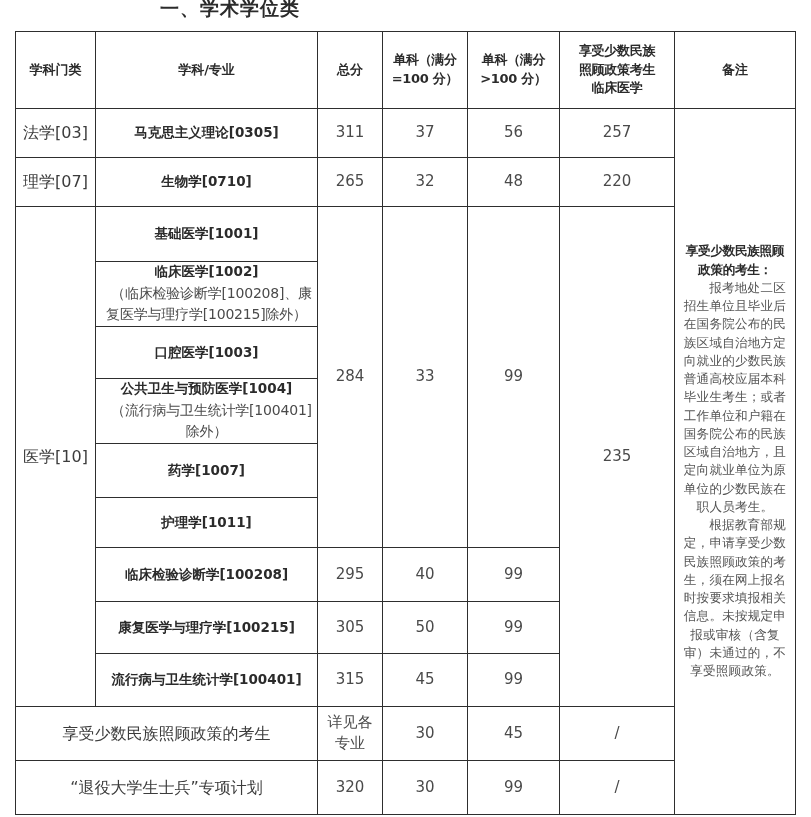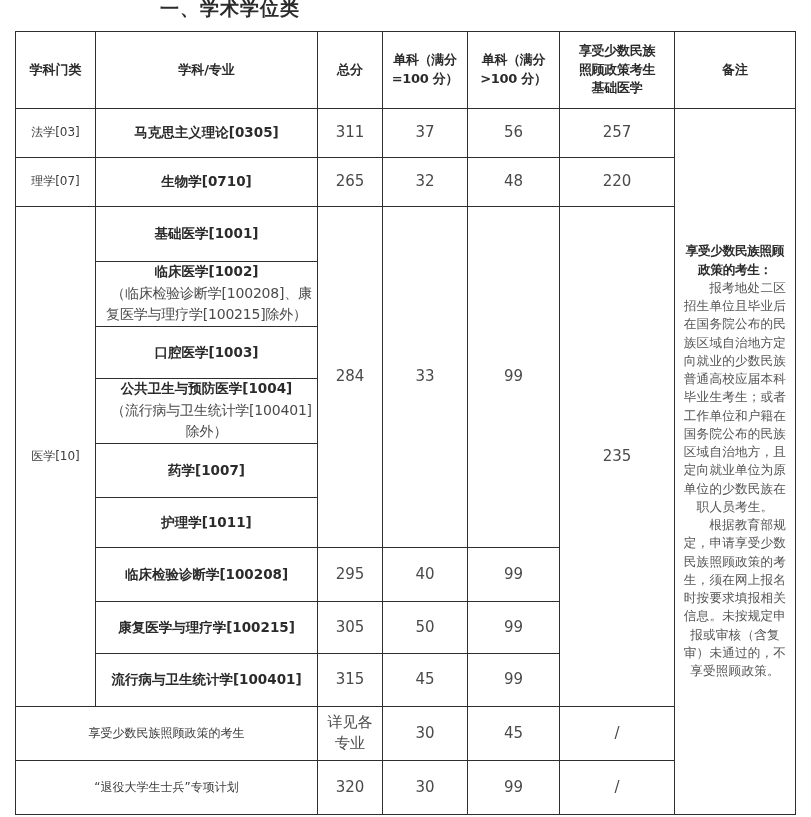--- a/index.html
+++ b/index.html
@@ -21,21 +21,21 @@
   table.score td,table.score th{
     border:1px solid #2e2e2e;
     padding:0 5px;vertical-align:middle;text-align:center;
     line-height:1.45;font-weight:normal;
   }
   table.score th{font-weight:bold;font-size:13px;color:#2b2b2b;}
   .hdr-cat{height:76px;}
   .c1{width:80px;}.c2{width:222px;}.c3{width:65px;}
   .c4{width:85px;}.c5{width:92px;}.c6{width:115px;}.c7{width:121px;}
   td.left{text-align:left;padding-left:12px;}
-  td.majorcat{font-weight:bold;font-size:12px;}
+  td.majorcat{font-weight:bold;font-size:16px;}
   .mjname{font-weight:bold;font-size:13.5px;color:#2b2b2b;display:block;}
   .mjsub{font-size:14px;color:#4a4a4a;display:block;margin-top:1px;
          text-indent:10px;line-height:1.55;letter-spacing:-0.2px;}
   td.num{font-size:15px;color:#4a4a4a;}
   td.notes{
     vertical-align:top;text-align:justify;text-justify:inter-ideograph;
     padding:6px 9px 6px 9px;font-size:12.6px;line-height:1.62;color:#555;
   }
   .notes-title{font-weight:bold;color:#2b2b2b;display:block;
      letter-spacing:-0.3px;}
@@ -70,21 +70,21 @@
         <span>单科（满分</span><br>
         <span>=100 分）</span>
       </th>
       <th class="hdr-multi">
         <span>单科（满分</span><br>
         <span>&gt;100 分）</span>
       </th>
       <th class="hdr-multi">
         <span>享受少数民族</span><br>
         <span>照顾政策考生</span><br>
-        <span>基础医学</span>
+        <span>临床医学</span>
       </th>
       <th>备注</th>
     </tr>
   </thead>
   <tbody>
 
     <tr style="height:49px">
       <td class="majorcat">法学[03]</td>
       <td class="left">
         <span class="mjname">马克思主义理论[0305]</span>

